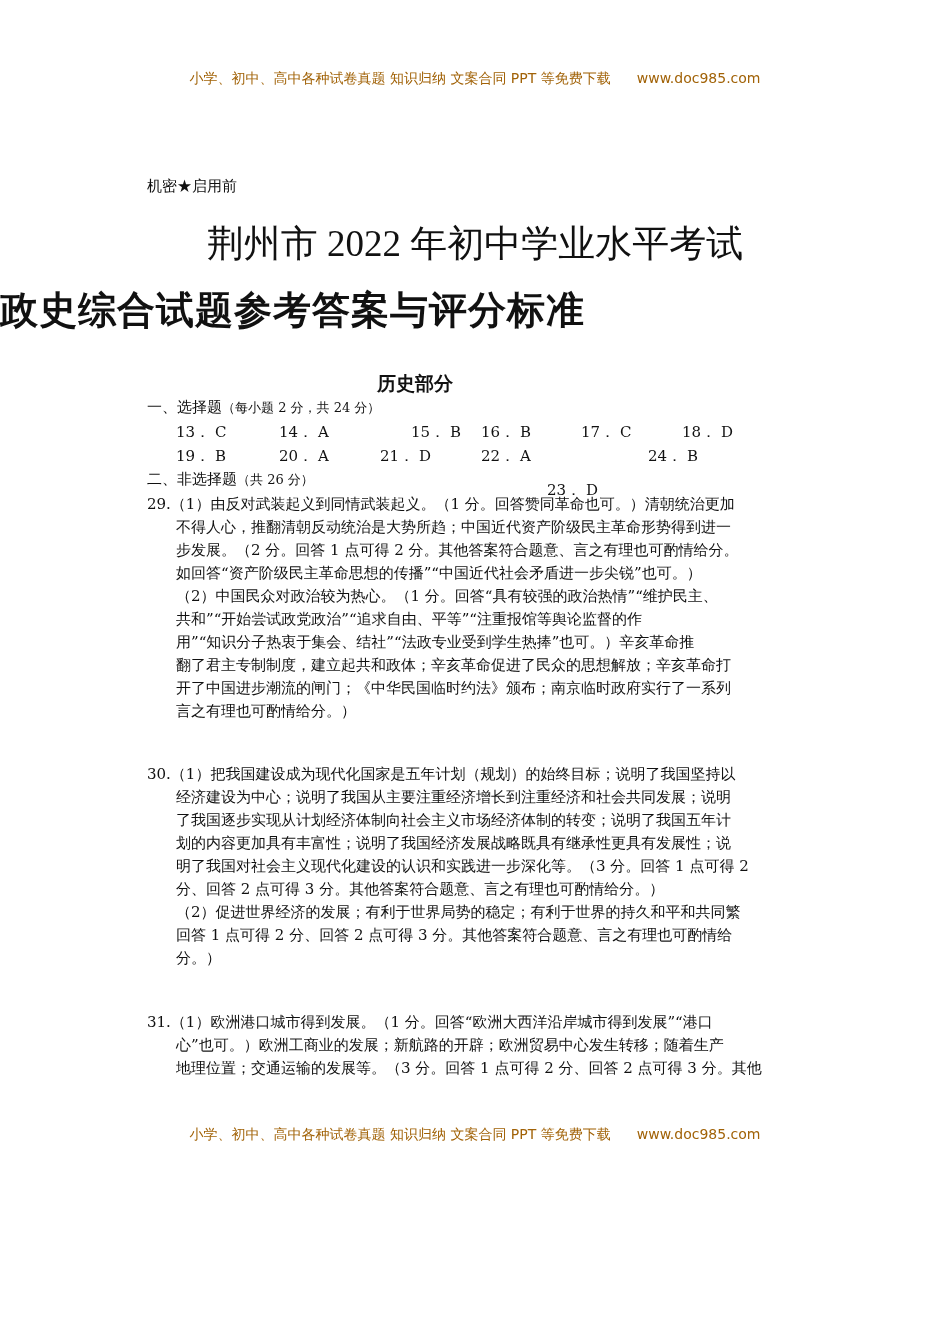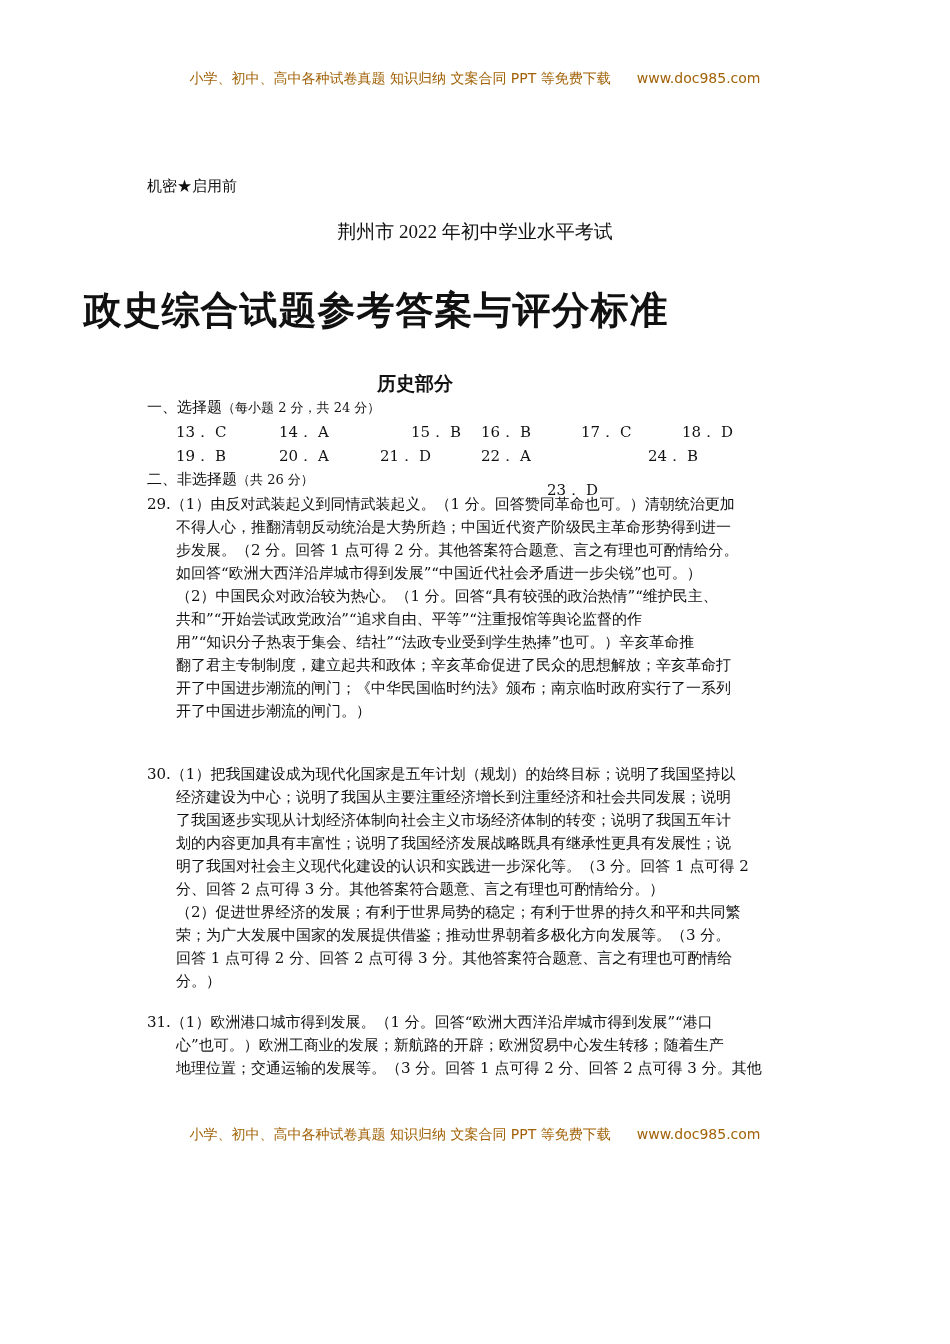--- a/index.html
+++ b/index.html
@@ -2,22 +2,22 @@
 <html><head>
 <meta charset="utf-8">
 <style>
   html, body { margin: 0; padding: 0; background: #ffffff; }
   body { width: 950px; height: 1344px; position: relative; overflow: hidden; color: #111; font-family: "DejaVu Serif", "Liberation Serif", serif; }
   .banner { position: absolute; left: 0; width: 950px; text-align: center; font-size: 14px; font-family: "DejaVu Sans", "Liberation Sans", sans-serif; color: #a16207; letter-spacing: 0px; }
   .banner .url { margin-left: 26px; }
   .banner-top { top: 70px; }
   .banner-bottom { top: 1126px; left: 0; text-align: center; }
   .classified { position: absolute; left: 147px; top: 177px; font-size: 15px; }
-  .title1 { position: absolute; left: 0; width: 950px; top: 219px; text-align: center; font-size: 19px; font-family: "Liberation Serif", "DejaVu Serif", serif; }
-  .title2 { position: absolute; left: 0; width: 752px; top: 285px; text-align: center; font-size: 38px; font-weight: bold; font-family: "DejaVu Sans", "Liberation Sans", sans-serif; letter-spacing: 1px; }
+  .title1 { position: absolute; left: 0; width: 950px; top: 219px; text-align: center; font-size: 37px; font-family: "Liberation Serif", "DejaVu Serif", serif; }
+  .title2 { position: absolute; left: 0; width: 752px; top: 285px; text-align: left; font-size: 38px; font-weight: bold; font-family: "DejaVu Sans", "Liberation Sans", sans-serif; letter-spacing: 1px; }
   .section-title { position: absolute; left: 0; width: 830px; top: 371px; text-align: center; font-size: 19px; font-weight: bold; font-family: "DejaVu Sans", "Liberation Sans", sans-serif; }
   .heading { position: absolute; left: 147px; font-size: 15px; font-family: "DejaVu Sans", "Liberation Sans", sans-serif; }
   .heading .note { font-family: "DejaVu Serif", serif; font-size: 13px; margin-top: 13px; }
   .answers { position: absolute; left: 0; font-size: 15px; }
   .ans { position: absolute; white-space: nowrap; }
   .para { position: absolute; left: 147px; width: 672px; font-size: 15px; line-height: 23px; }
   .para .line { display: block; white-space: nowrap; }
   .para .indent { padding-left: 29px; }
   .para .indent-sub { padding-left: 29px; }
 </style>
@@ -53,38 +53,37 @@
 </div>
 
 <div class="heading" style="top:470px;">
   <span>二、非选择题</span><span class="note">（共 26 分）</span>
 </div>
 
 <div class="para" style="top:493px;">
   <span class="line">29.（1）由反对武装起义到同情武装起义。（1 分。回答赞同革命也可。）清朝统治更加</span>
   <span class="line indent">不得人心，推翻清朝反动统治是大势所趋；中国近代资产阶级民主革命形势得到进一</span>
   <span class="line indent">步发展。（2 分。回答 1 点可得 2 分。其他答案符合题意、言之有理也可酌情给分。</span>
-  <span class="line indent">如回答“欧洲大西洋沿岸城市得到发展”“中国近代社会矛盾进一步尖锐”也可。）</span>
+  <span class="line indent">如回答“资产阶级民主革命思想的传播”“中国近代社会矛盾进一步尖锐”也可。）</span>
   <span class="line indent-sub">（2）中国民众对政治较为热心。（1 分。回答“具有较强的政治热情”“维护民主、</span>
   <span class="line indent">共和”“开始尝试政党政治”“追求自由、平等”“注重报馆等舆论监督的作</span>
   <span class="line indent">用”“知识分子热衷于集会、结社”“法政专业受到学生热捧”也可。）辛亥革命推</span>
   <span class="line indent">翻了君主专制制度，建立起共和政体；辛亥革命促进了民众的思想解放；辛亥革命打</span>
   <span class="line indent">开了中国进步潮流的闸门；《中华民国临时约法》颁布；南京临时政府实行了一系列</span>
-  <span class="line indent">开了中国进步潮流的闸门。）</span>
+  <span class="line indent">言之有理也可酌情给分。）</span>
 </div>
 
 <div class="para" style="top:763px;">
   <span class="line">30.（1）把我国建设成为现代化国家是五年计划（规划）的始终目标；说明了我国坚持以</span>
   <span class="line indent">经济建设为中心；说明了我国从主要注重经济增长到注重经济和社会共同发展；说明</span>
   <span class="line indent">了我国逐步实现从计划经济体制向社会主义市场经济体制的转变；说明了我国五年计</span>
   <span class="line indent">划的内容更加具有丰富性；说明了我国经济发展战略既具有继承性更具有发展性；说</span>
   <span class="line indent">明了我国对社会主义现代化建设的认识和实践进一步深化等。（3 分。回答 1 点可得 2</span>
   <span class="line indent">分、回答 2 点可得 3 分。其他答案符合题意、言之有理也可酌情给分。）</span>
   <span class="line indent-sub">（2）促进世界经济的发展；有利于世界局势的稳定；有利于世界的持久和平和共同繁</span>
-  <span class="line indent">荣；为广大发展中国家的发展提供借鉴；推动世界朝着多极化方向发展等。（3 分。</span>
   <span class="line indent">回答 1 点可得 2 分、回答 2 点可得 3 分。其他答案符合题意、言之有理也可酌情给</span>
   <span class="line indent">分。）</span>
 </div>
 
 <div class="para" style="top:1011px;">
   <span class="line">31.（1）欧洲港口城市得到发展。（1 分。回答“欧洲大西洋沿岸城市得到发展”“港口</span>
   <span class="line indent">心”也可。）欧洲工商业的发展；新航路的开辟；欧洲贸易中心发生转移；随着生产</span>
   <span class="line indent">地理位置；交通运输的发展等。（3 分。回答 1 点可得 2 分、回答 2 点可得 3 分。其他</span>
 </div>
 

